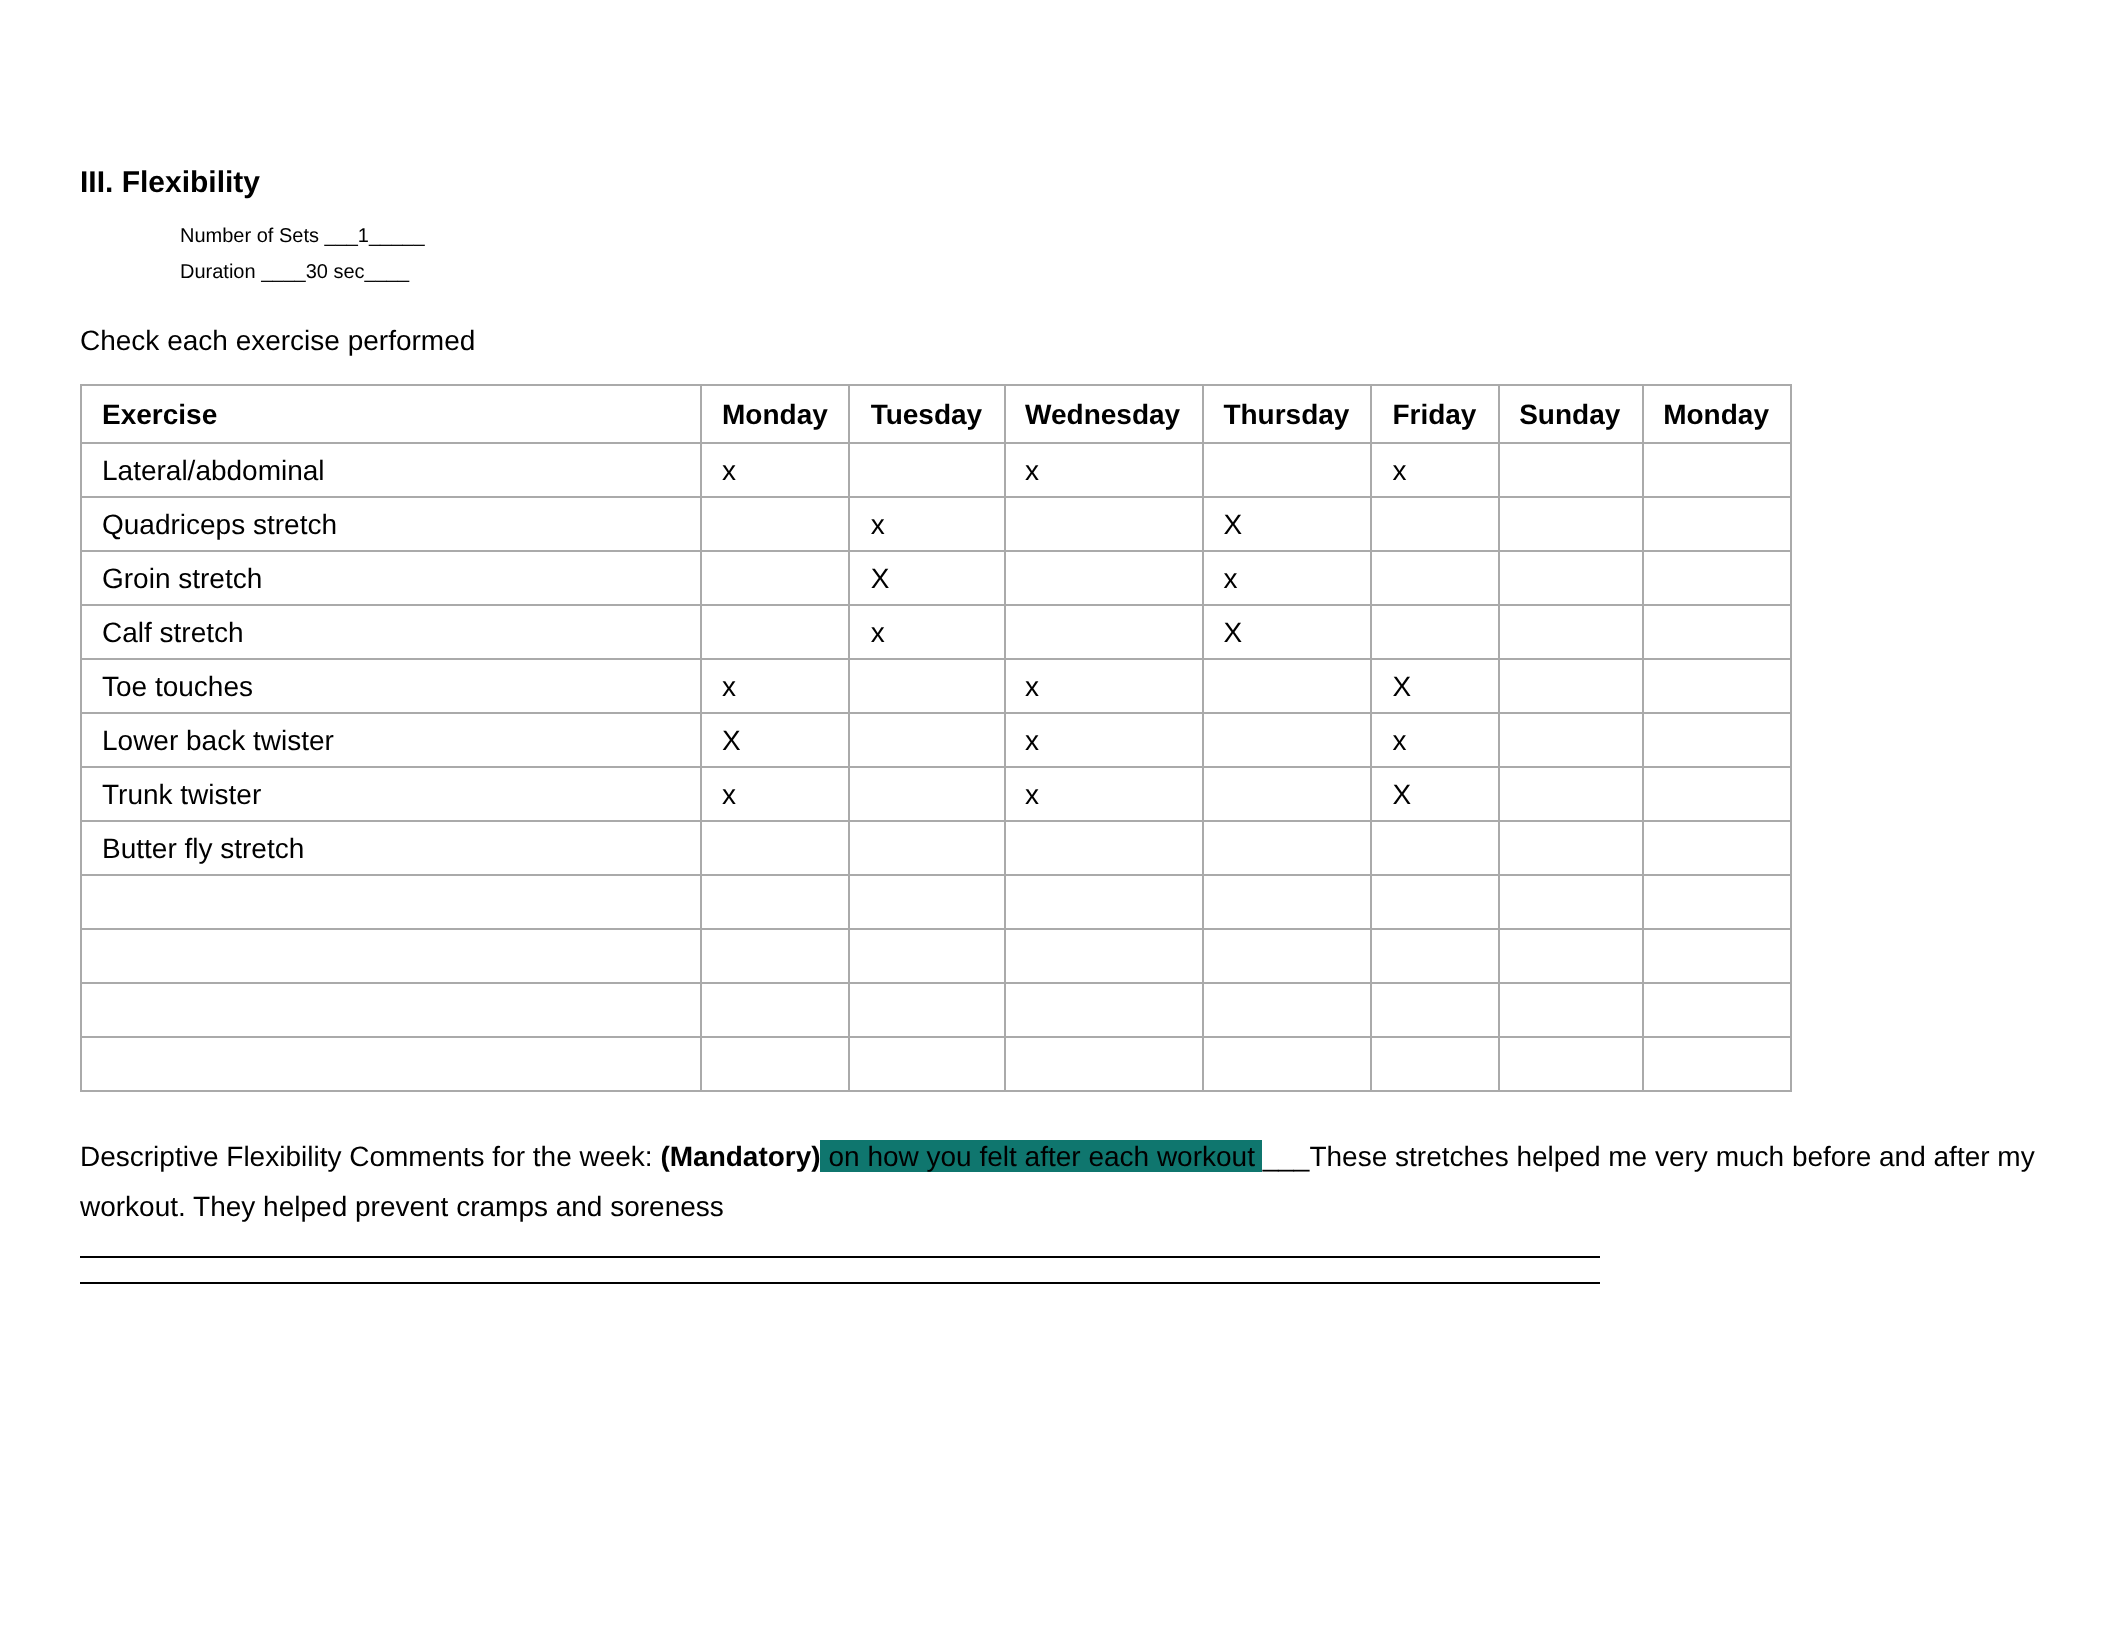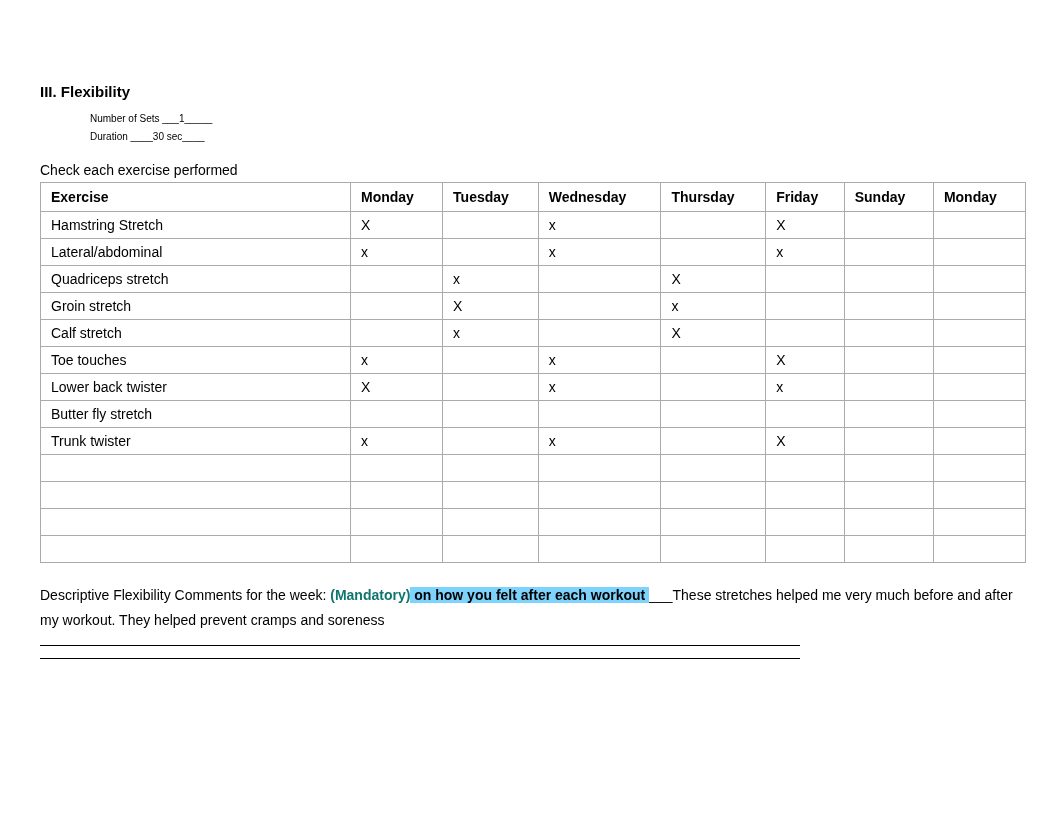--- a/index.html
+++ b/index.html
@@ -20,26 +20,26 @@
     }
     .meta-info {
       margin-left: 50px;
       margin-bottom: 16px;
       line-height: 1.8;
     }
     .meta-info div {
       font-size: 10px;
     }
     .check-label {
-      margin-bottom: 4px;
+      margin-bottom: 14px;
       font-size: 14px;
     }
     table {
       border-collapse: collapse;
-      width: 986px;
+      width: 856px;
       margin-bottom: 20px;
     }
     table, th, td {
       border: 1px solid #aaa;
     }
     th {
       background: #fff;
       font-weight: bold;
       padding: 6px 10px;
       text-align: left;
@@ -55,22 +55,22 @@
     }
     .empty-rows td {
       height: 26px;
     }
     .comments-section {
       margin-top: 10px;
       font-size: 14px;
       line-height: 1.8;
     }
     .bold { font-weight: normal; }
-    .mandatory { color: #0f766e; font-weight: bold; }
-    .highlighted { background-color: #7dd3fc; font-weight: bold; }
+    .mandatory { color: #000000; font-weight: bold; }
+    .highlighted { background-color: #0f766e; }
     .comment-text {
       font-size: 14px;
     }
     .lines-container {
       margin-top: 4px;
     }
     .line-rule {
       border: none;
       border-bottom: 1px solid #000;
       width: 760px;
@@ -96,30 +96,20 @@
       <th>Monday</th>
       <th>Tuesday</th>
       <th>Wednesday</th>
       <th>Thursday</th>
       <th>Friday</th>
       <th>Sunday</th>
       <th>Monday</th>
     </tr>
   </thead>
   <tbody id="table-body">
-  <tr>
-        <td>Hamstring Stretch</td>
-        <td>X</td>
-        <td></td>
-        <td>x</td>
-        <td></td>
-        <td>X</td>
-        <td></td>
-        <td></td>
-      </tr>
       <tr>
         <td>Lateral/abdominal</td>
         <td>x</td>
         <td></td>
         <td>x</td>
         <td></td>
         <td>x</td>
         <td></td>
         <td></td>
       </tr>
@@ -167,36 +157,36 @@
         <td>Lower back twister</td>
         <td>X</td>
         <td></td>
         <td>x</td>
         <td></td>
         <td>x</td>
         <td></td>
         <td></td>
       </tr>
       <tr>
+        <td>Trunk twister</td>
+        <td>x</td>
+        <td></td>
+        <td>x</td>
+        <td></td>
+        <td>X</td>
+        <td></td>
+        <td></td>
+      </tr>
+      <tr>
         <td>Butter fly stretch</td>
         <td></td>
         <td></td>
         <td></td>
         <td></td>
         <td></td>
-        <td></td>
-        <td></td>
-      </tr>
-      <tr>
-        <td>Trunk twister</td>
-        <td>x</td>
-        <td></td>
-        <td>x</td>
-        <td></td>
-        <td>X</td>
         <td></td>
         <td></td>
       </tr>
       <tr class="empty-rows">
         <td>&nbsp;</td>
         <td>&nbsp;</td>
         <td>&nbsp;</td>
         <td>&nbsp;</td>
         <td>&nbsp;</td>
         <td>&nbsp;</td>

